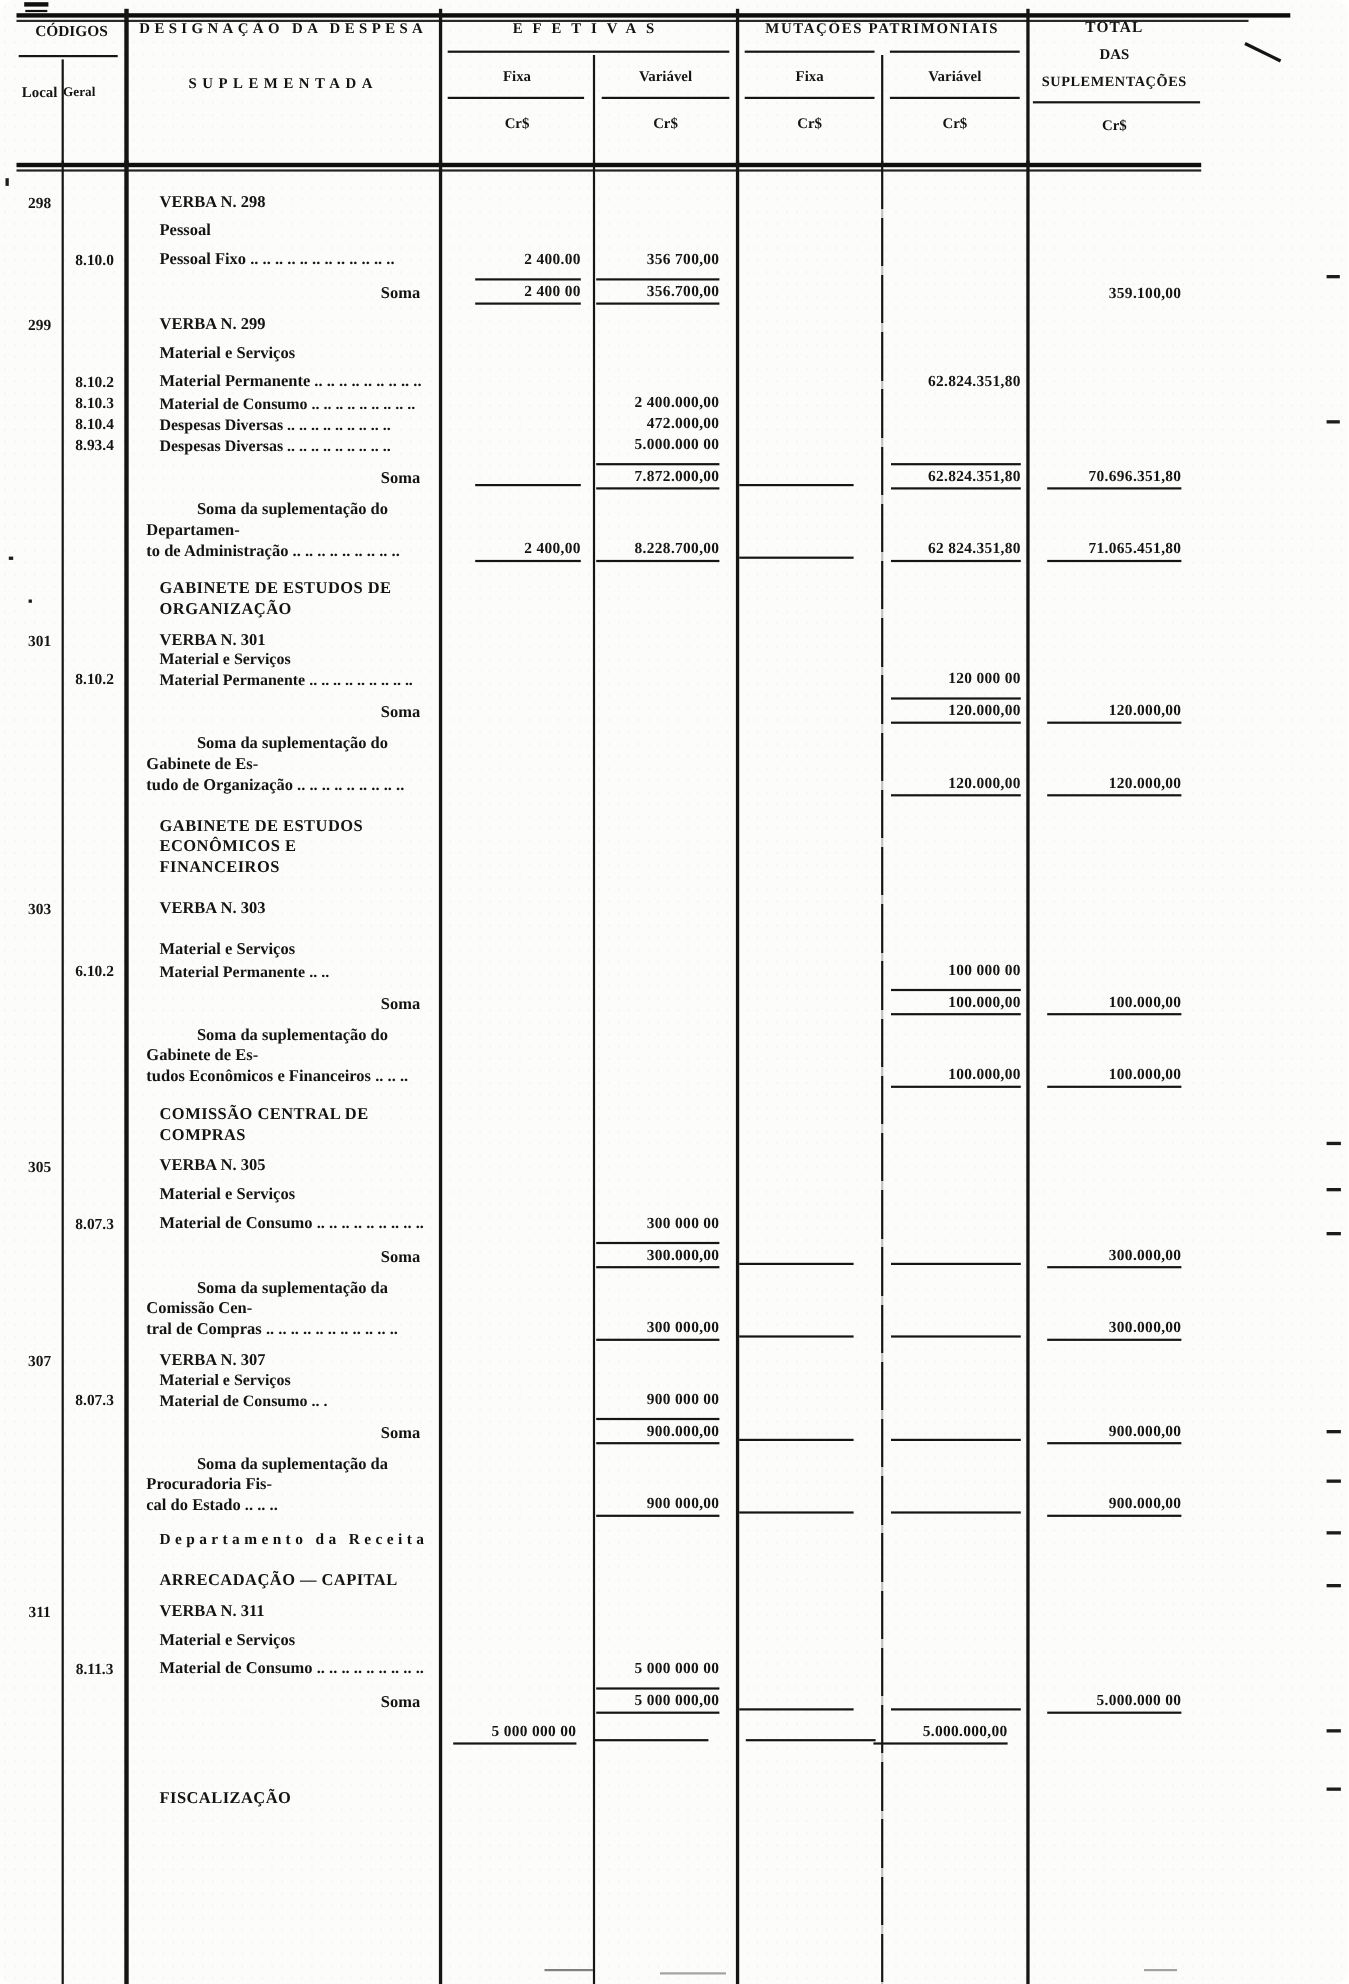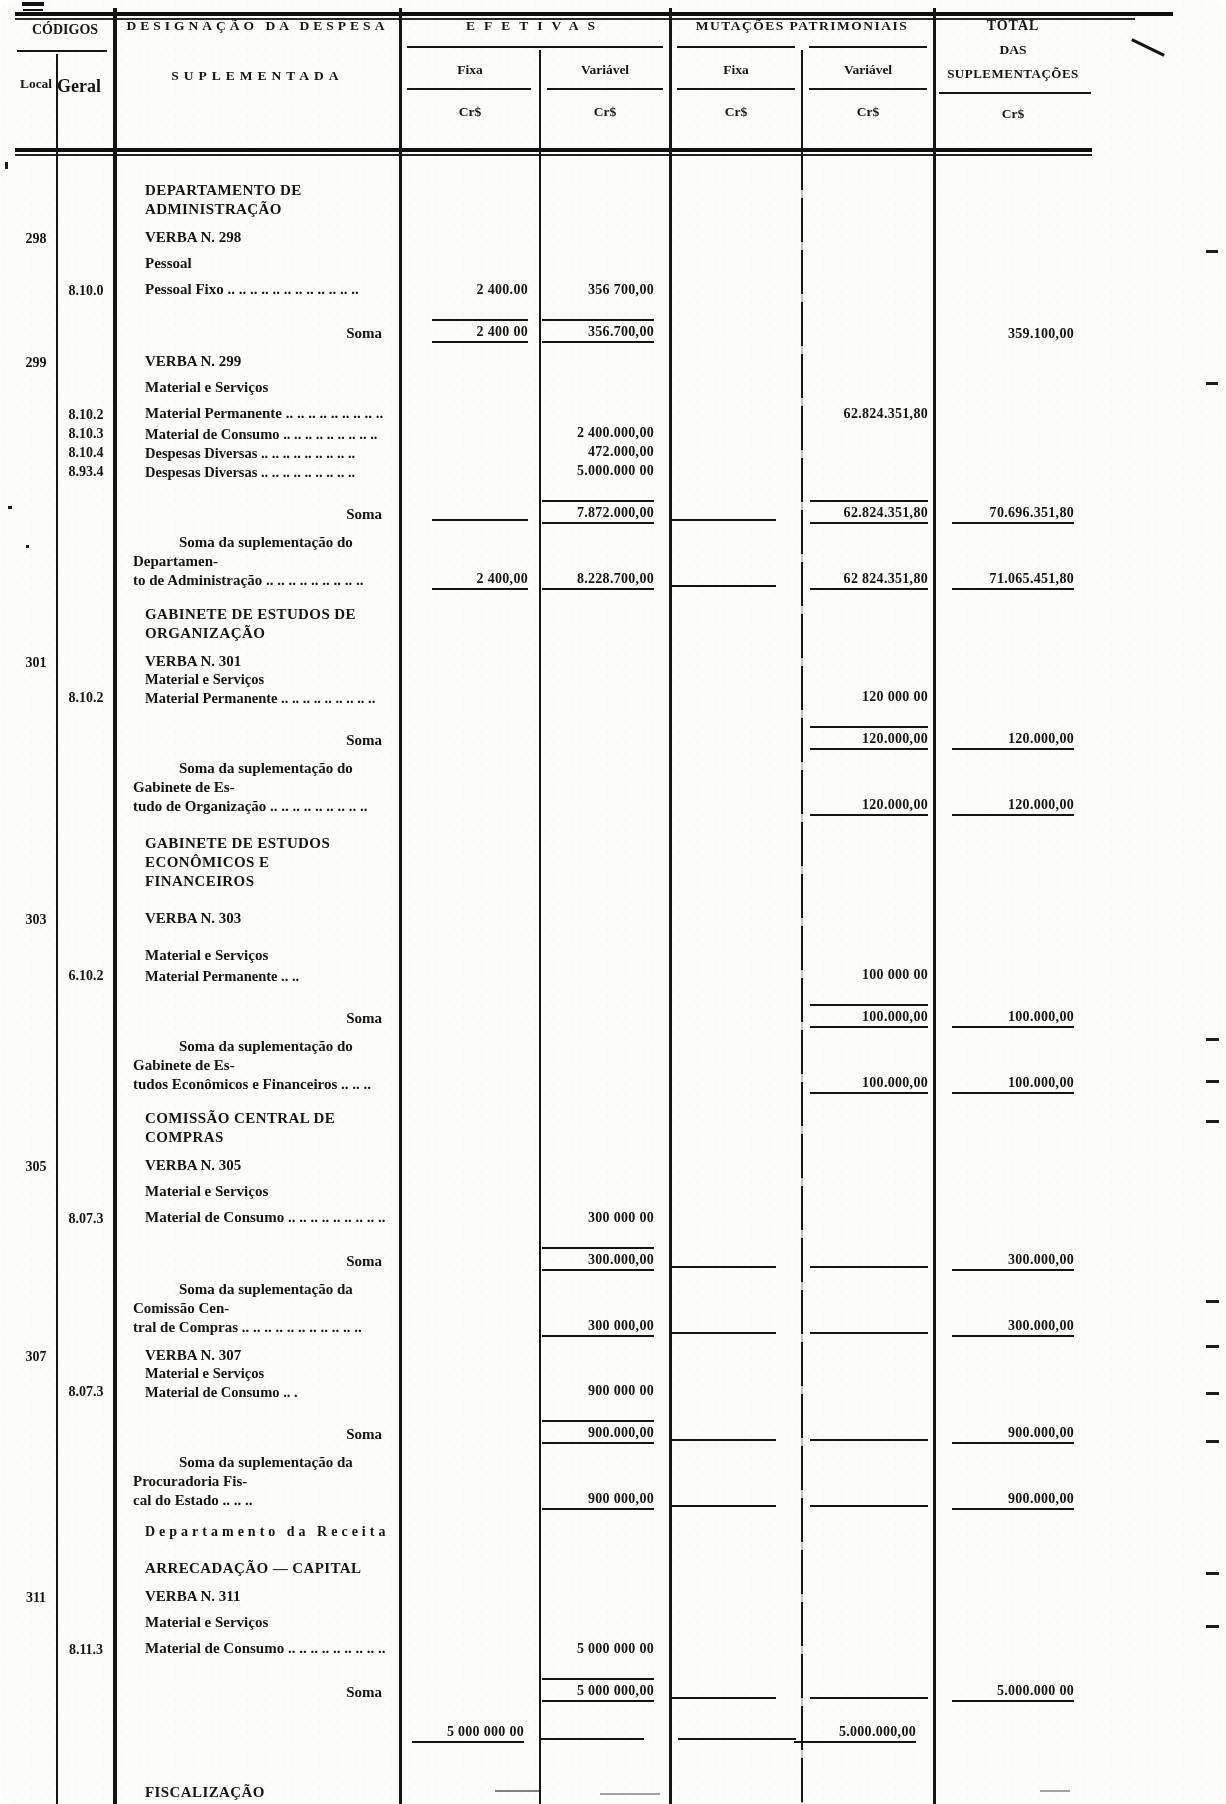--- a/index.html
+++ b/index.html
@@ -42,21 +42,21 @@
   .row.soma .c.desc{text-align:right;padding-right:18px;}
   .row.somasup{margin-top:9px;}
   .row.somasup .c.desc{padding-left:18px;text-indent:46px;}
   .row.dept{margin-top:12px;}
   .row.dept .c.desc{letter-spacing:4px;font-size:14px;}
   
   .c.amt{display:flex;justify-content:flex-end;align-items:flex-end;}
   .val{display:inline-block;text-align:right;font-weight:bold;font-size:14px;
        letter-spacing:0.3px;white-space:nowrap;padding-bottom:1px;}
   .val.lt{border-top:2px solid #151515;padding-top:3px;}
-  .val.lb{border-bottom:2px solid #151515;margin-top:13px;}
+  .val.lb{border-bottom:2px solid #151515;}
   .dash{display:inline-block;height:9px;border-bottom:2px solid #151515;margin-bottom:3px;}
   .c.ef_fixa{padding-right:12px;} .c.ef_fixa .val{min-width:96px;} .c.ef_fixa .dash{width:96px;}
   .c.ef_var{padding-right:16px;}  .c.ef_var .val{min-width:112px;}
   .c.mut_fixa{padding-right:26px;} .c.mut_fixa .dash{width:104px;}
   .c.mut_var{padding-right:6px;}  .c.mut_var .val{min-width:118px;} .c.mut_var .dash{width:118px;}
   .c.total{padding-right:18px;justify-content:flex-end;}   .c.total .val{min-width:122px;}
   .speck{position:absolute;background:#1c1c1c;}
 </style>
 </head>
 <body>
@@ -66,21 +66,21 @@
   <div class="toprule1"></div>
   <div class="toprule2"></div>
   <div class="diag"></div>
 
   <div class="sheet">
 
     <div class="thead">
       <span class="hl" style="left:0;width:100px;top:14px;font-size:14px;">CÓDIGOS</span>
       <div class="hrule" style="left:2px;width:90px;top:42px;"></div>
       <span class="hl" style="left:0;width:42px;top:68px;font-size:13.5px;">Local</span>
-      <span class="hl" style="left:28px;width:58px;top:68px;font-size:18px;text-align:right;">Geral</span>
+      <span class="hl" style="left:28px;width:58px;top:68px;font-size:12px;">Geral</span>
 
       <span class="hl" style="left:100px;width:285px;top:10px;font-size:13.5px;letter-spacing:4px;">DESIGNAÇÃO DA DESPESA</span>
       <span class="hl" style="left:100px;width:285px;top:60px;font-size:13.5px;letter-spacing:5px;">SUPLEMENTADA</span>
 
       <span class="hl" style="left:385px;width:270px;top:10px;font-size:13.5px;letter-spacing:9px;">EFETIVAS</span>
       <div class="hrule" style="left:392px;width:256px;top:38px;"></div>
       <span class="hl" style="left:385px;width:140px;top:54px;font-size:13.5px;">Fixa</span>
       <span class="hl" style="left:525px;width:130px;top:54px;font-size:13.5px;">Variável</span>
       <div class="hrule" style="left:392px;width:124px;top:80px;"></div>
       <div class="hrule" style="left:532px;width:116px;top:80px;"></div>
@@ -117,30 +117,20 @@
     <div class="tbody" id="tbody">
       <div class="blines">
         <div class="vline" style="left:41px;width:2px;"></div>
         <div class="vline" style="left:98px;width:4px;"></div>
         <div class="vline" style="left:384px;width:3px;"></div>
         <div class="vline" style="left:524px;width:2px;"></div>
         <div class="vline" style="left:654px;width:3px;"></div>
         <div class="vline" style="left:786px;width:2px;background:repeating-linear-gradient(180deg,#151515 0 44px,rgba(21,21,21,0.25) 44px 52px);"></div>
         <div class="vline" style="left:918px;width:3px;"></div>
       </div>
-    <div class="row section">
-          <div class="c local"></div>
-          <div class="c geral"></div>
-          <div class="c desc"><span class="dtext">DEPARTAMENTO DE ADMINISTRAÇÃO</span></div>
-          <div class="c amt ef_fixa"></div>
-          <div class="c amt ef_var"></div>
-          <div class="c amt mut_fixa"></div>
-          <div class="c amt mut_var"></div>
-          <div class="c amt total"></div>
-        </div>
         <div class="row verba">
           <div class="c local"><span class="code">298</span></div>
           <div class="c geral"></div>
           <div class="c desc"><span class="dtext">VERBA N. 298</span></div>
           <div class="c amt ef_fixa"></div>
           <div class="c amt ef_var"></div>
           <div class="c amt mut_fixa"></div>
           <div class="c amt mut_var"></div>
           <div class="c amt total"></div>
         </div>

